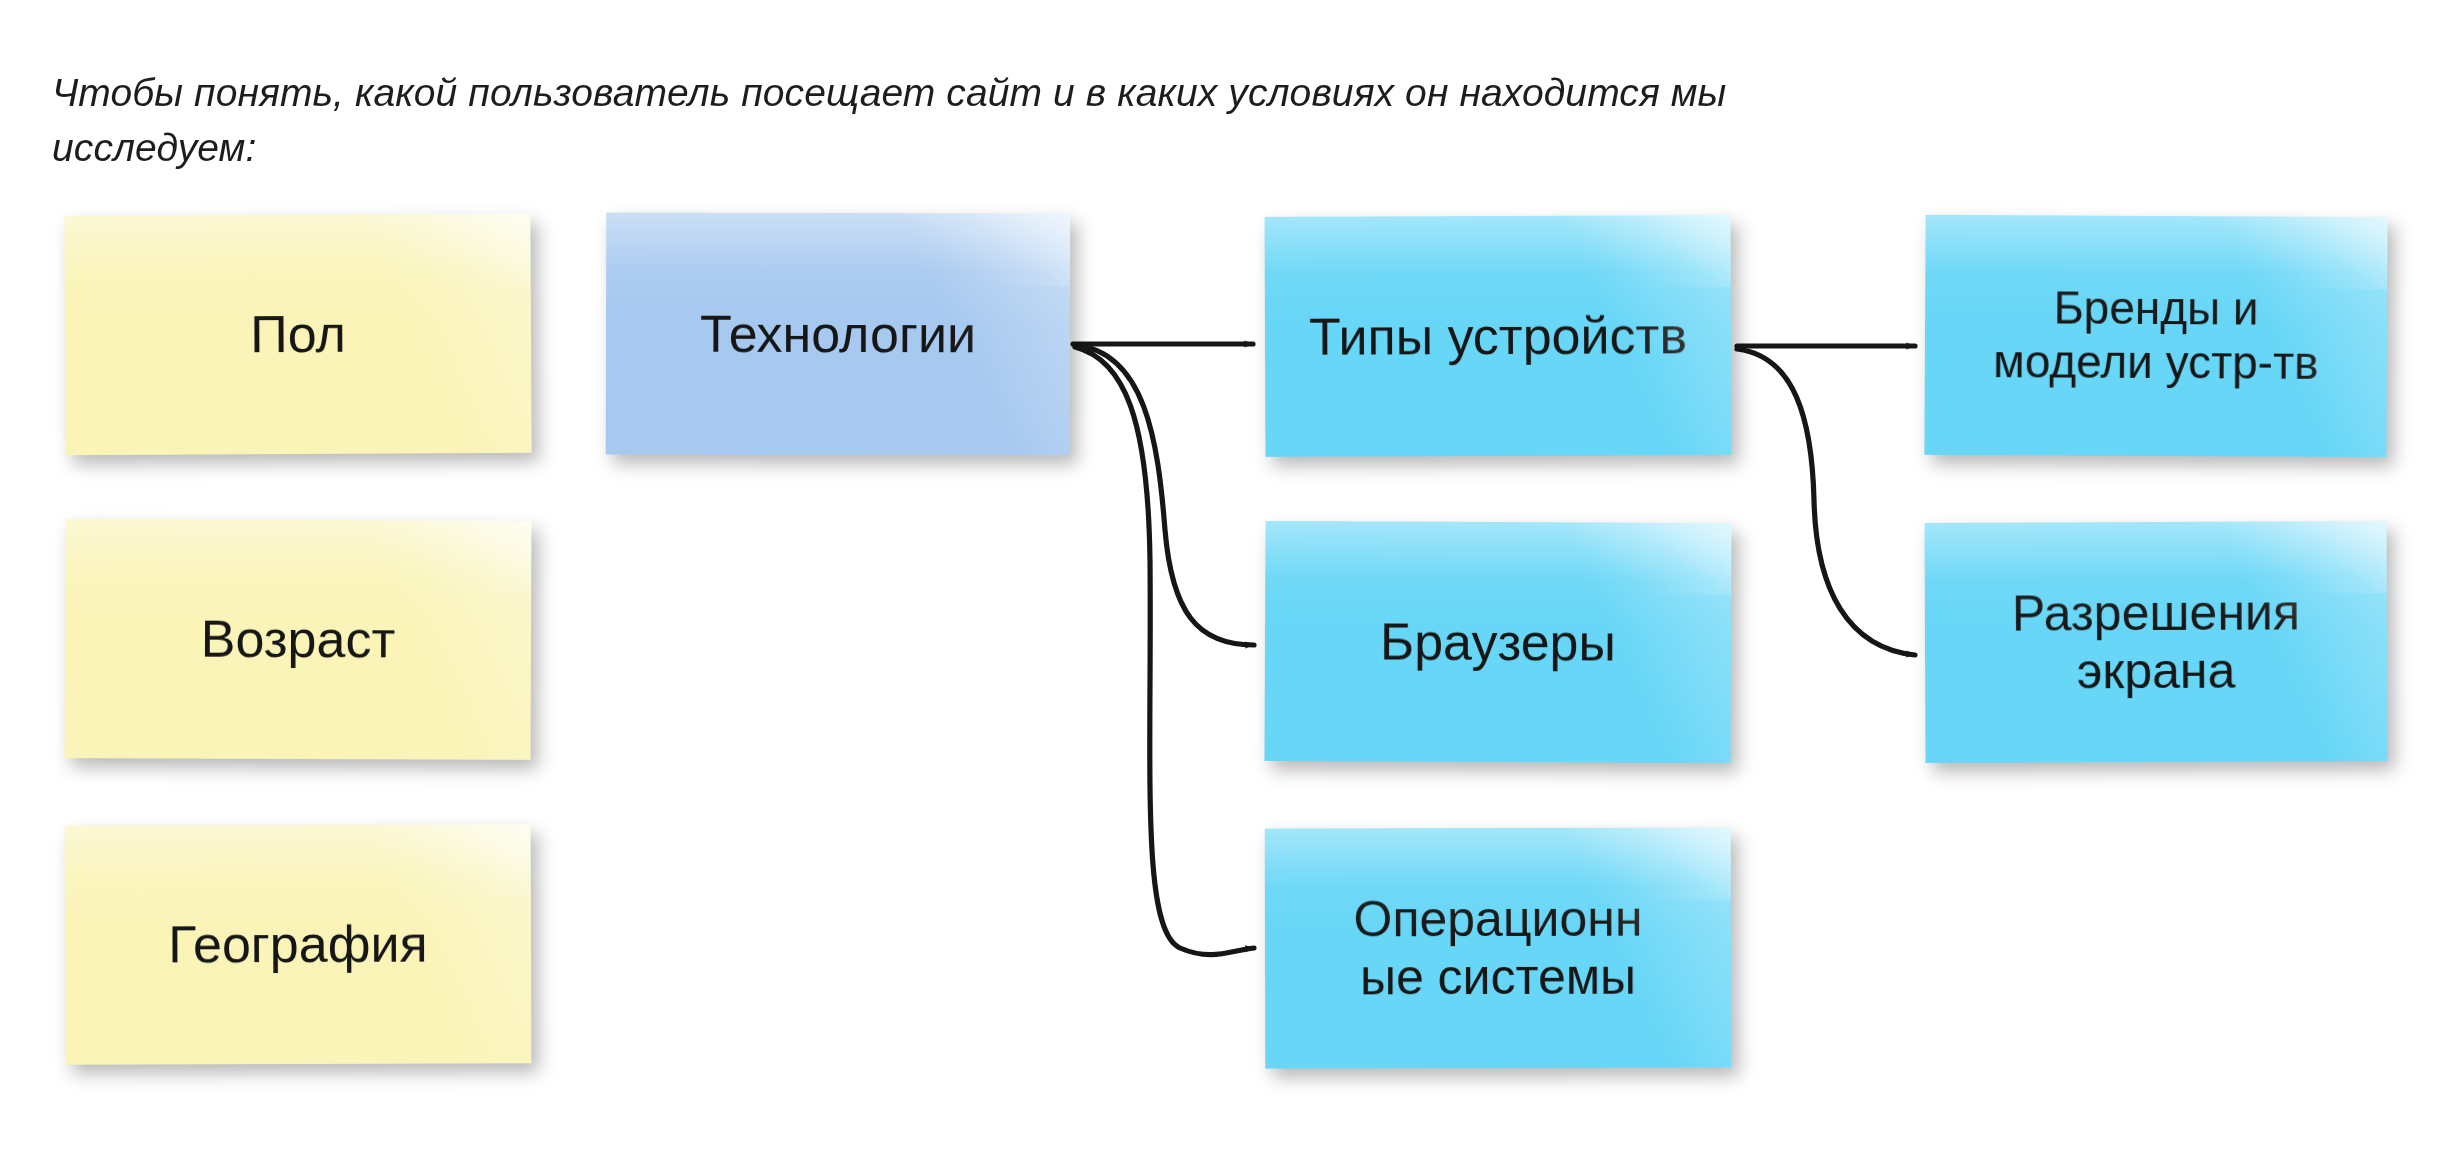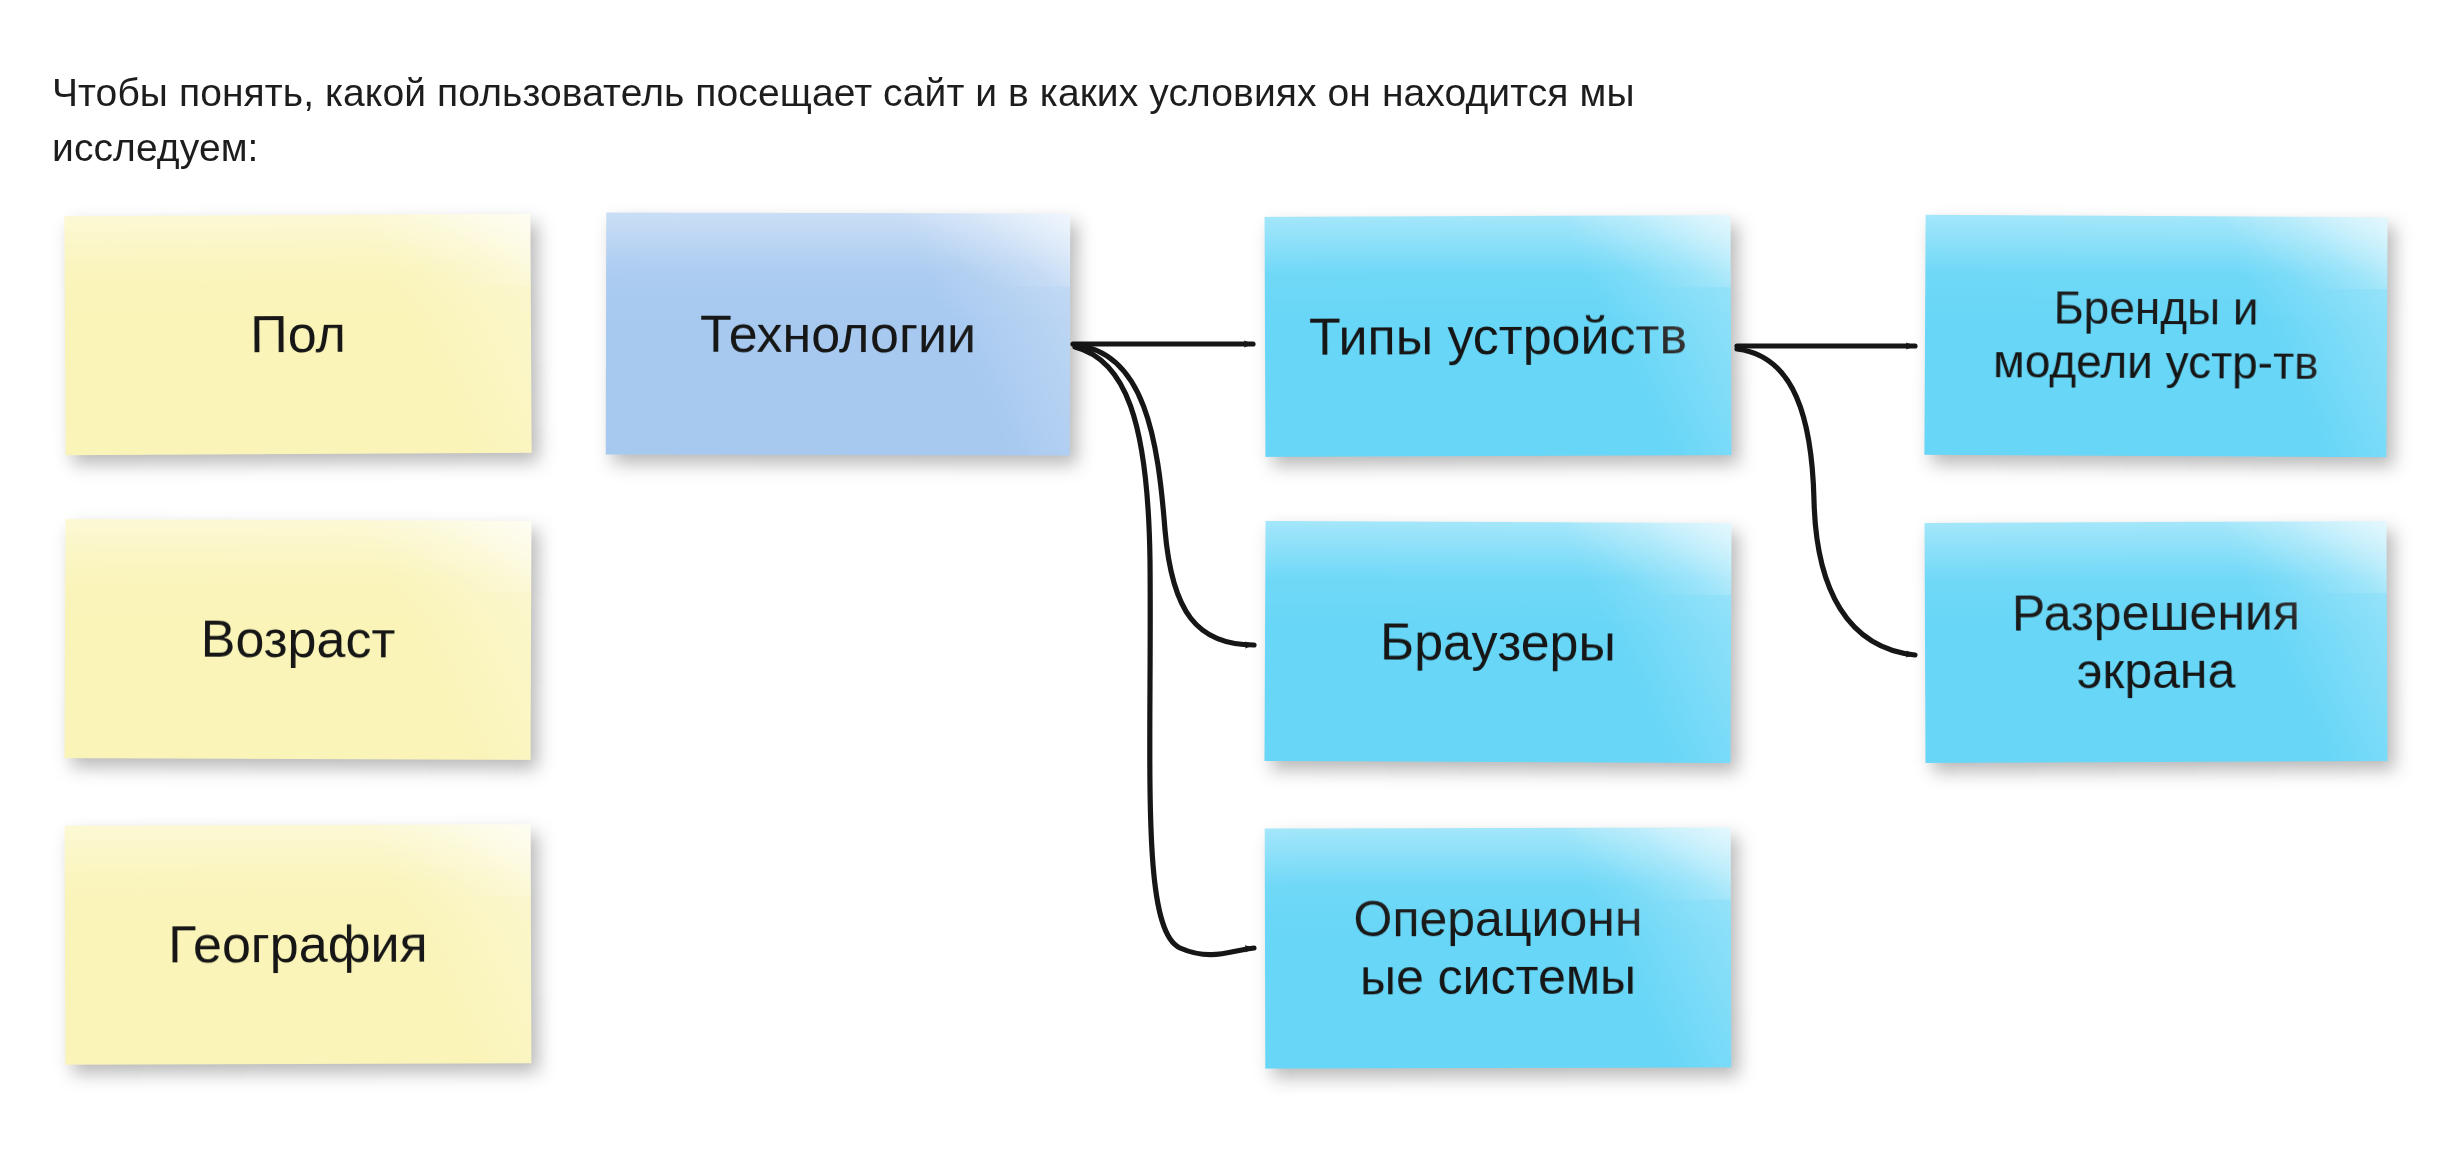--- a/index.html
+++ b/index.html
@@ -26,20 +26,21 @@
   #intro {
     position: absolute;
     left: 52px;
     top: 26px;
     width: 2020px;
     font-size: 39px;
     line-height: 1.42;
     letter-spacing: 0.1px;
     color: #1d1d1d;
     white-space: pre-line;
+    font-style: italic;
   }
 
   
   .note {
     position: absolute;
     box-sizing: border-box;
     display: flex;
     align-items: center;
     justify-content: center;
     text-align: center;

